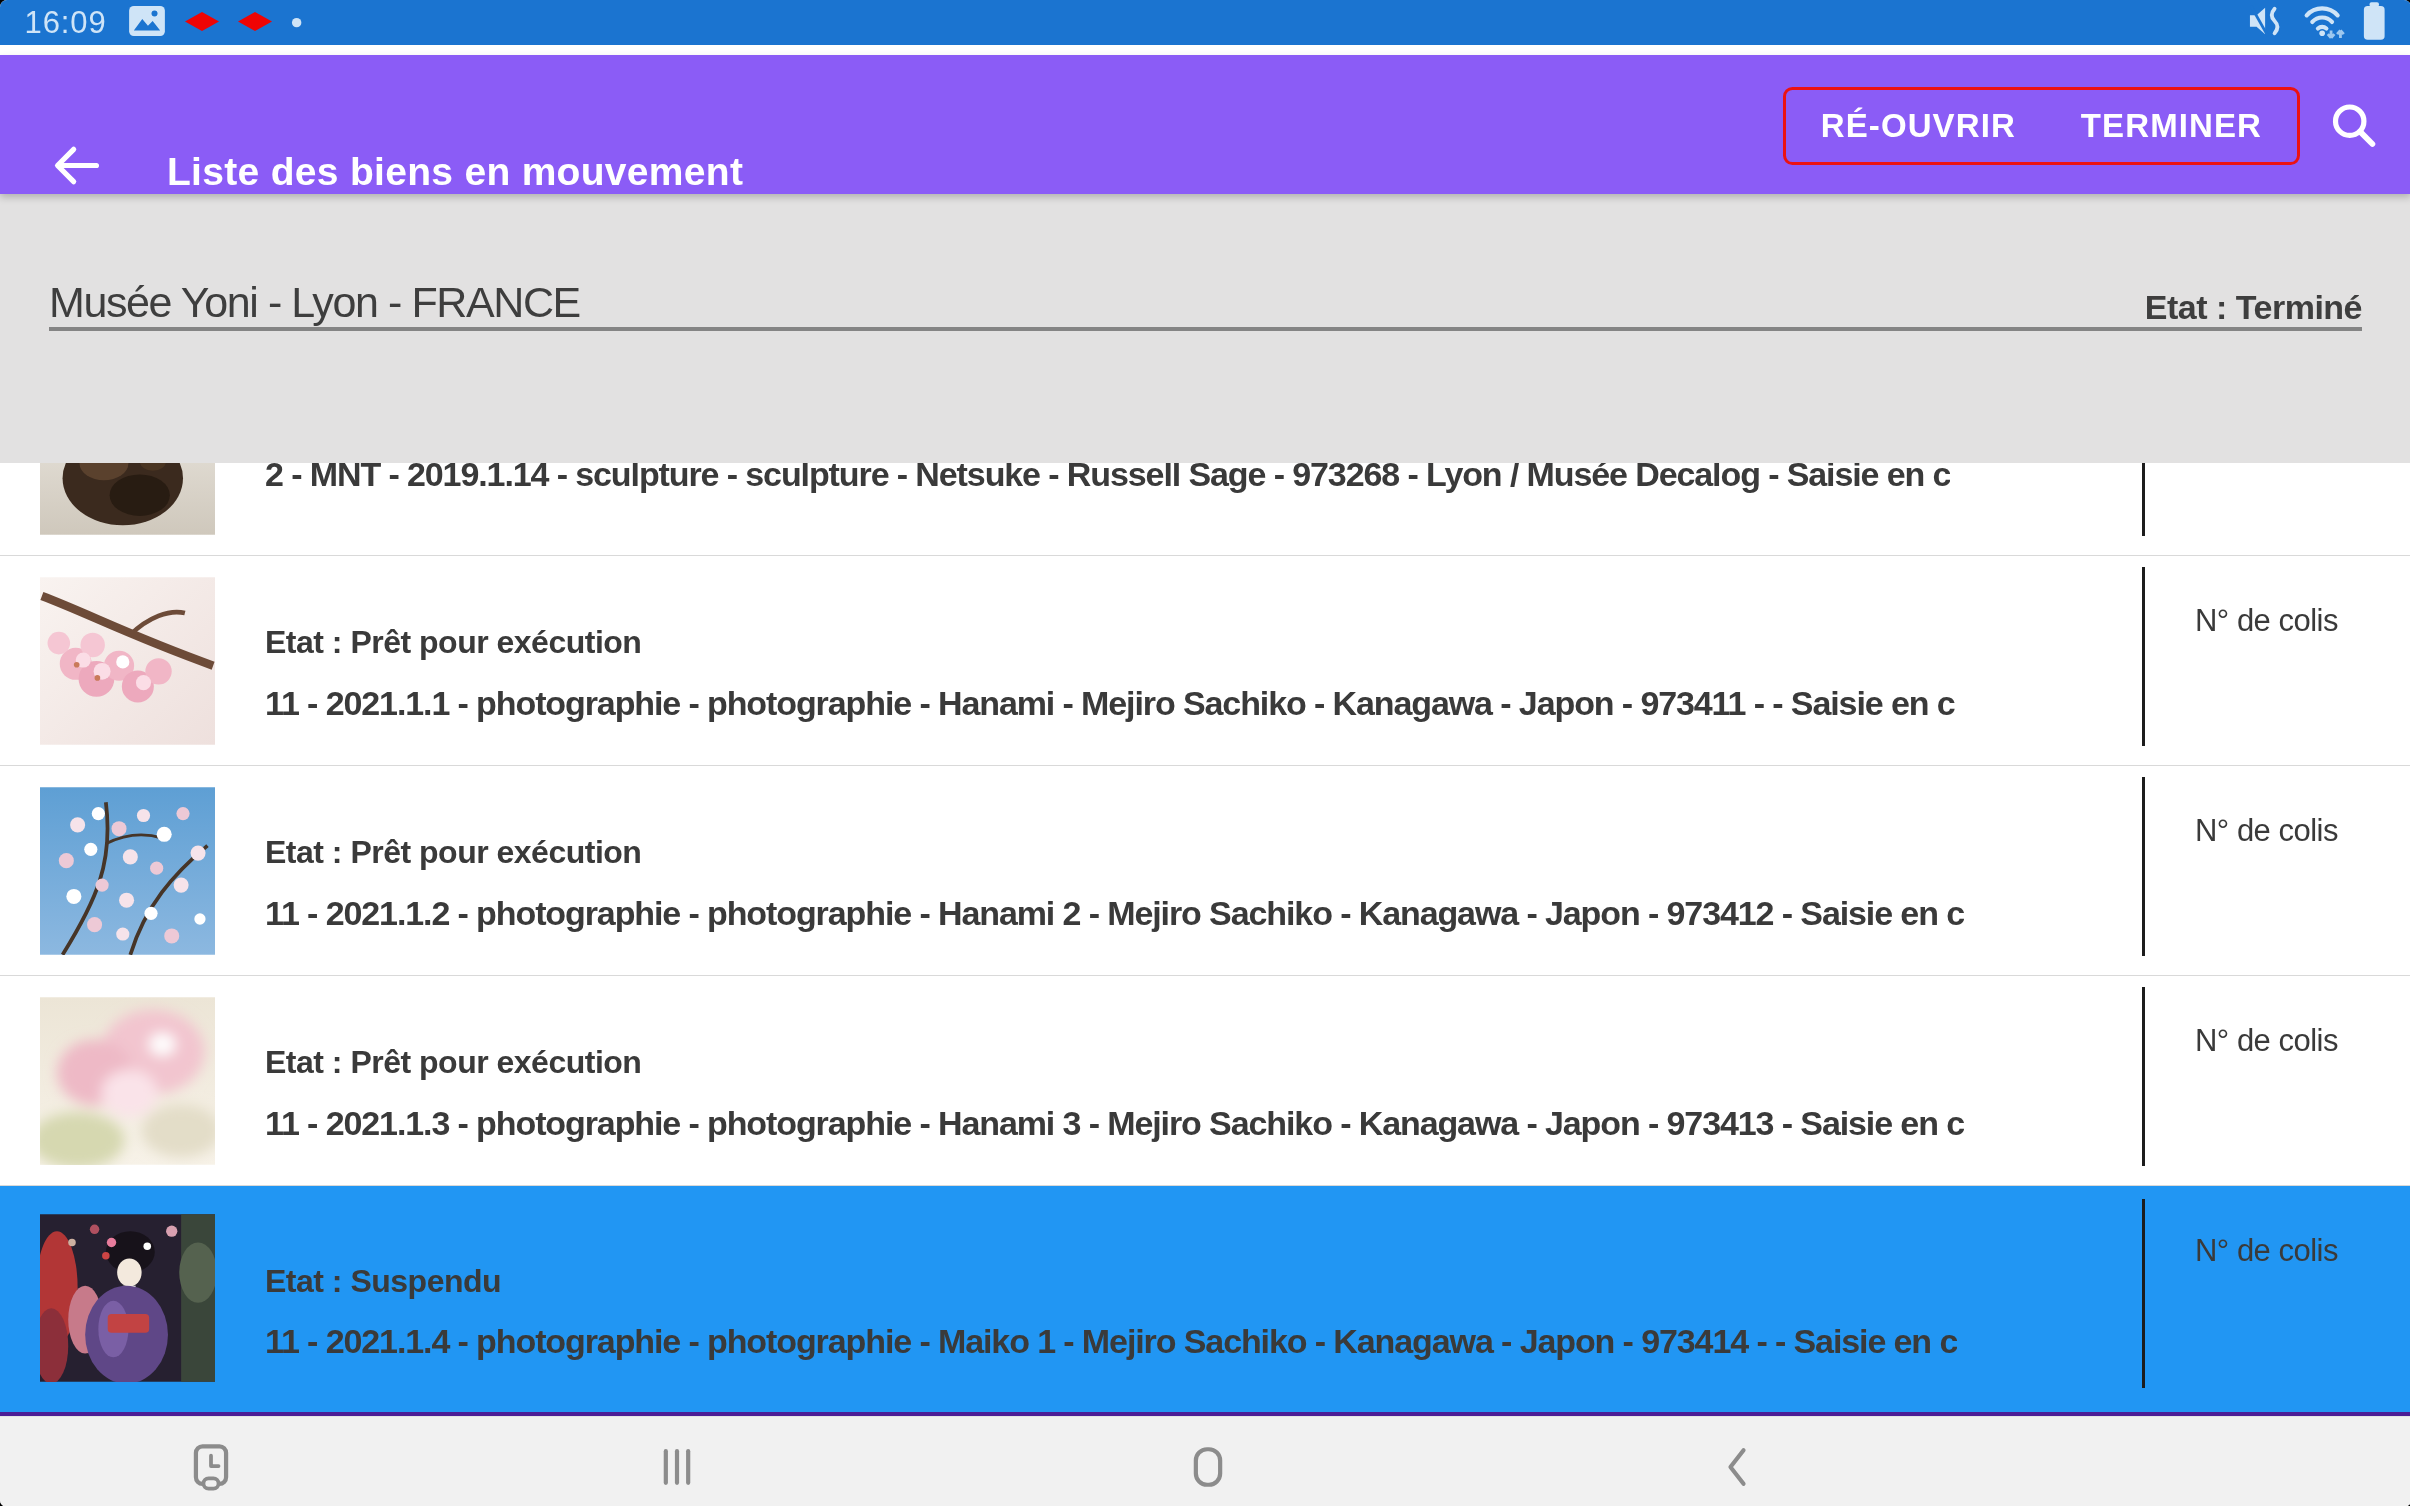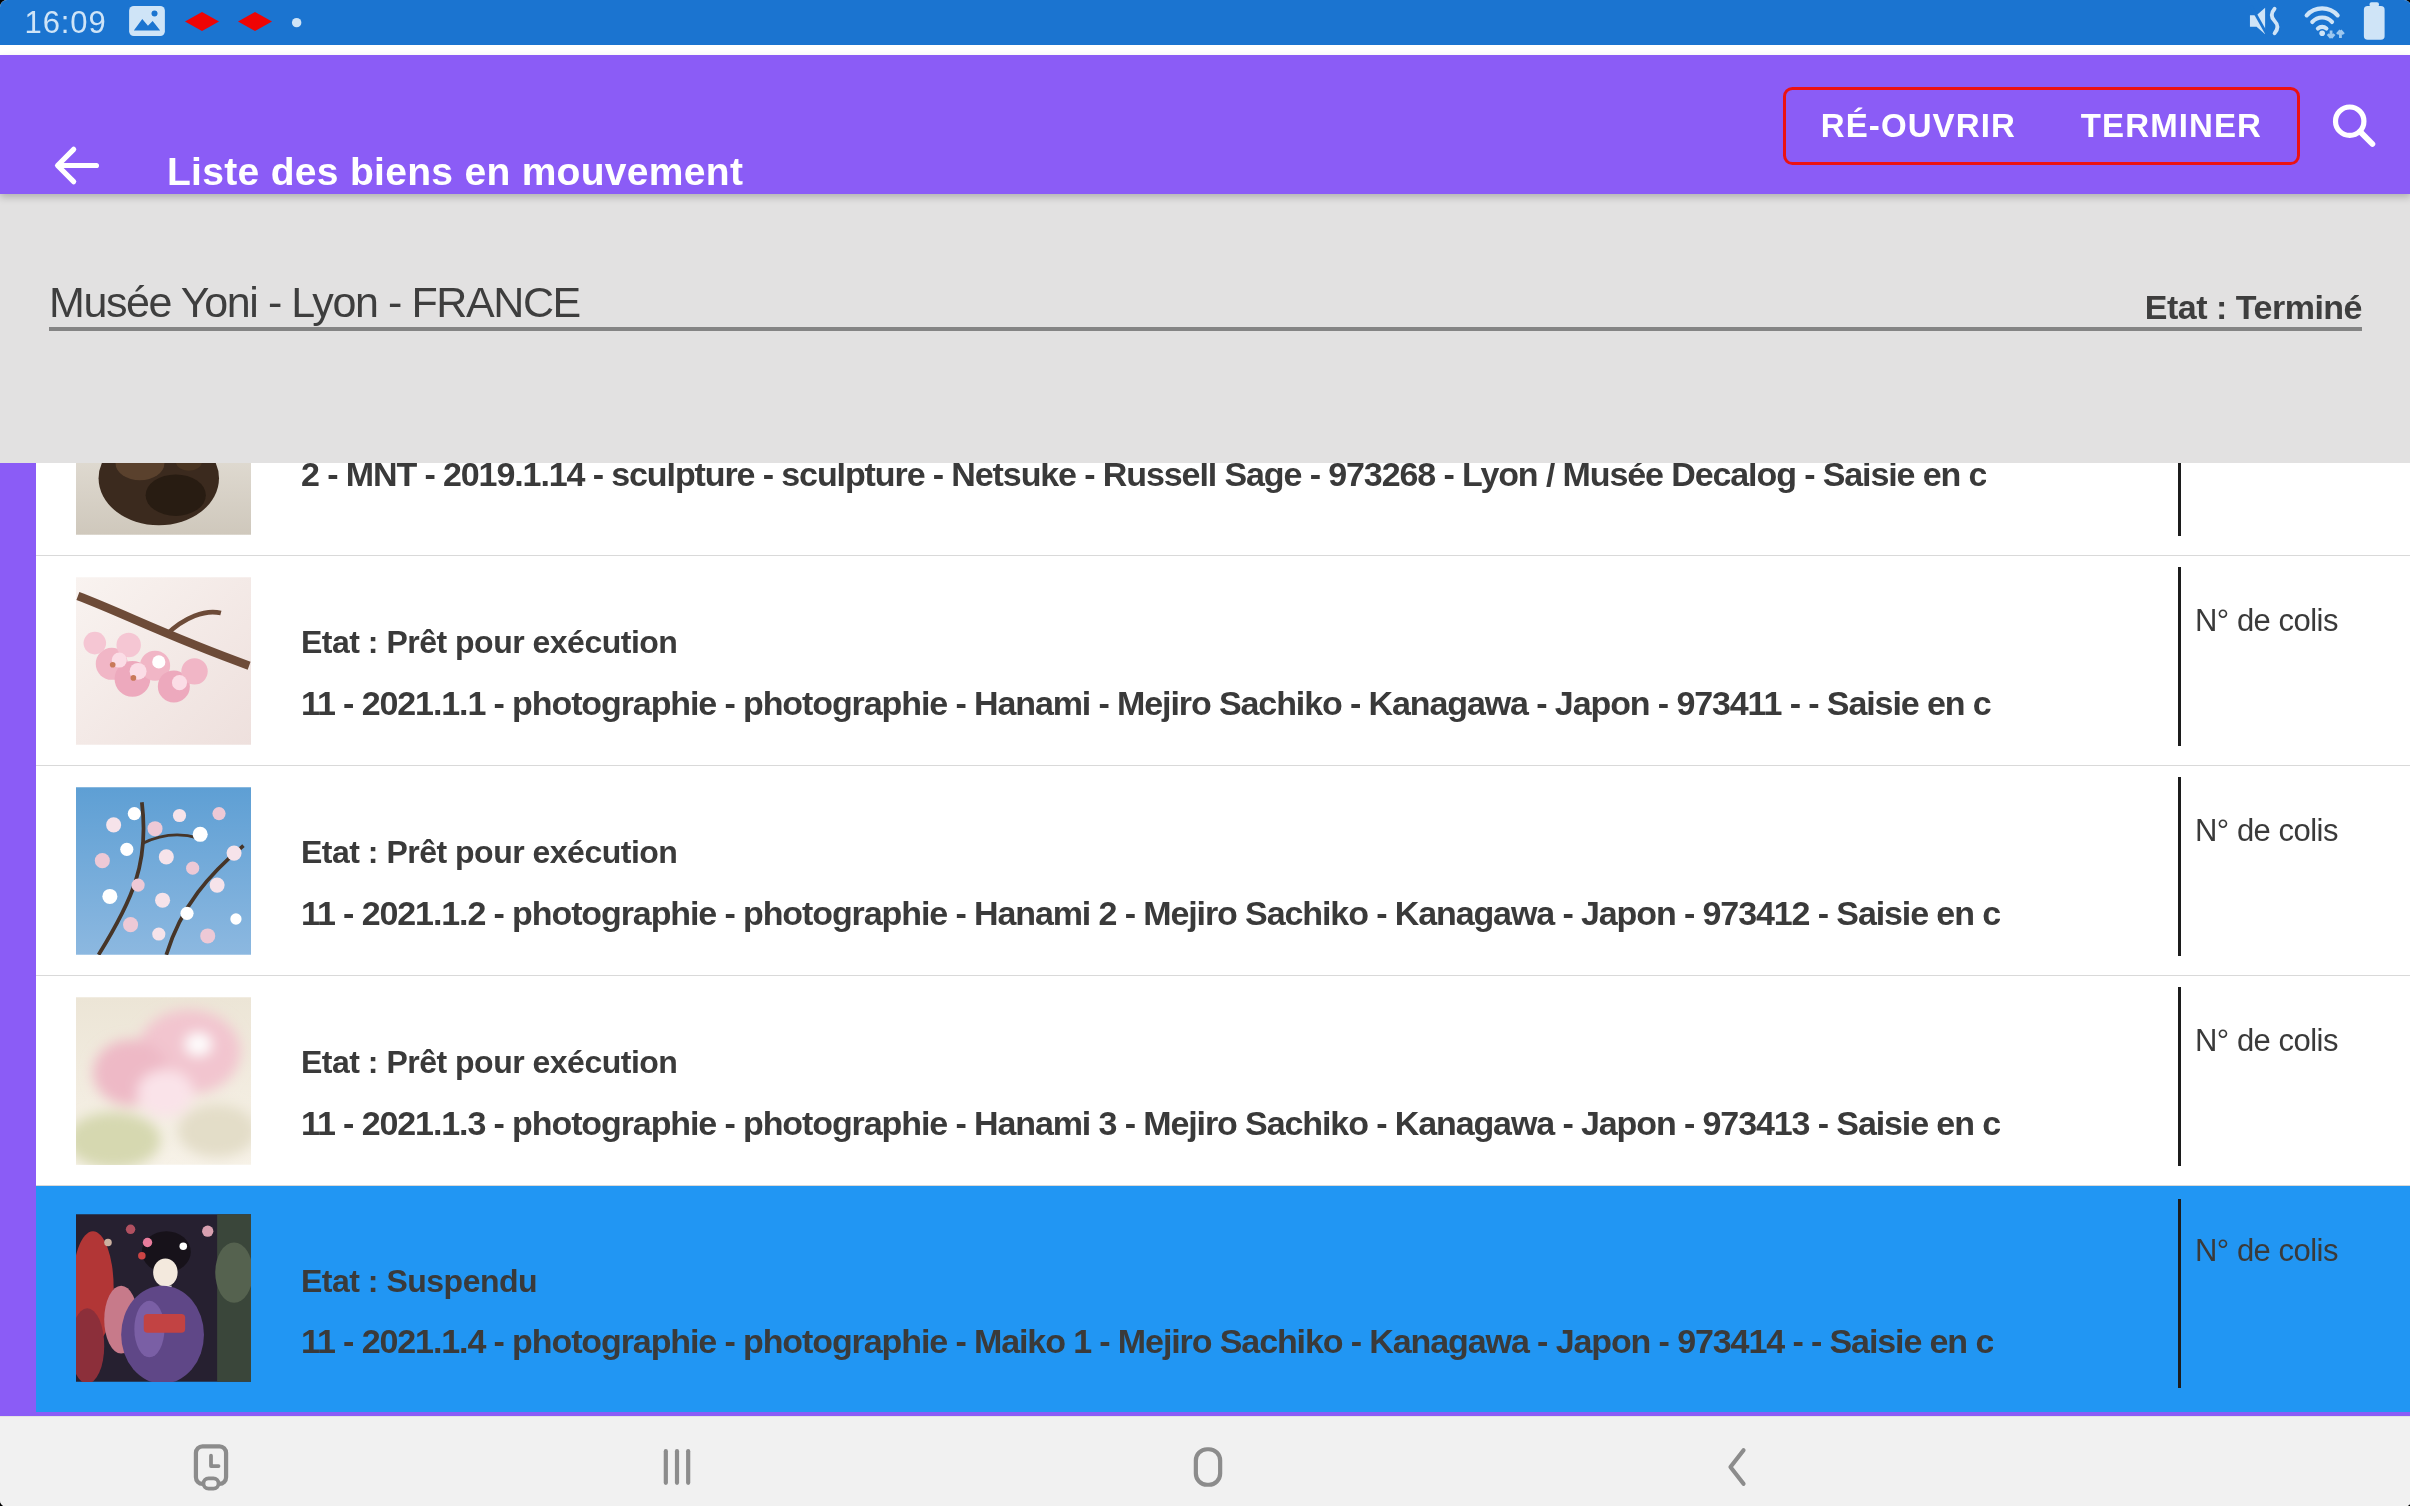--- a/index.html
+++ b/index.html
@@ -28,21 +28,21 @@
   
   .move-header{height:269px;background:#e2e1e1;color:#3e3e3e;position:relative;}
   .mh-row{height:133px;display:flex;align-items:flex-end;justify-content:space-between;padding:0 49px;}
   .mh-location,.mh-depart,.mh-arrivee{font-size:43px;letter-spacing:-1.4px;}
   .mh-state{font-size:34px;font-weight:bold;letter-spacing:-0.5px;}
   .mh-divider{height:3.8px;background:#848484;margin:0 49px;}
   .annotation-circle{position:absolute;left:1776px;top:345px;width:21px;height:21px;
     box-sizing:border-box;border:4.7px solid #e60c0c;border-radius:50%;}
 
   
-  .list{height:953px;overflow:hidden;background:#8b5cf6;position:relative;padding-left:36px;}
+  .list{height:953px;overflow:hidden;background:#4c1d95;position:relative;}
   .row{position:relative;height:209px;background:#fff;border-bottom:1.9px solid #d9d9d9;}
   .row.partial{margin-top:-117px;}
   .row.selected{height:226px;background:#2196f3;border-bottom:none;}
   .thumb{position:absolute;left:40px;top:21px;width:175px;height:168px;overflow:hidden;}
   .row.selected .thumb{top:28px;}
   .thumb svg{display:block;}
   .row-text{position:absolute;left:265px;top:0;height:100%;display:flex;flex-direction:column;
     justify-content:center;gap:22.6px;padding-top:13px;}
   .row-state{font-size:32px;font-weight:bold;color:#3a3a3a;letter-spacing:-0.5px;white-space:nowrap;}
   .row-desc{font-size:34px;font-weight:bold;color:#3a3a3a;letter-spacing:-1.1px;white-space:nowrap;

